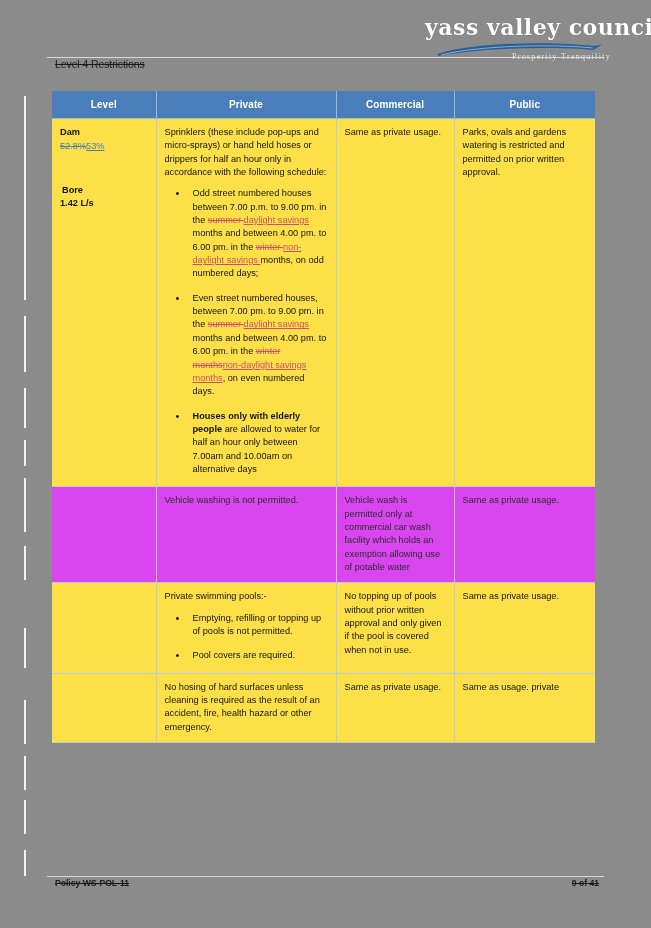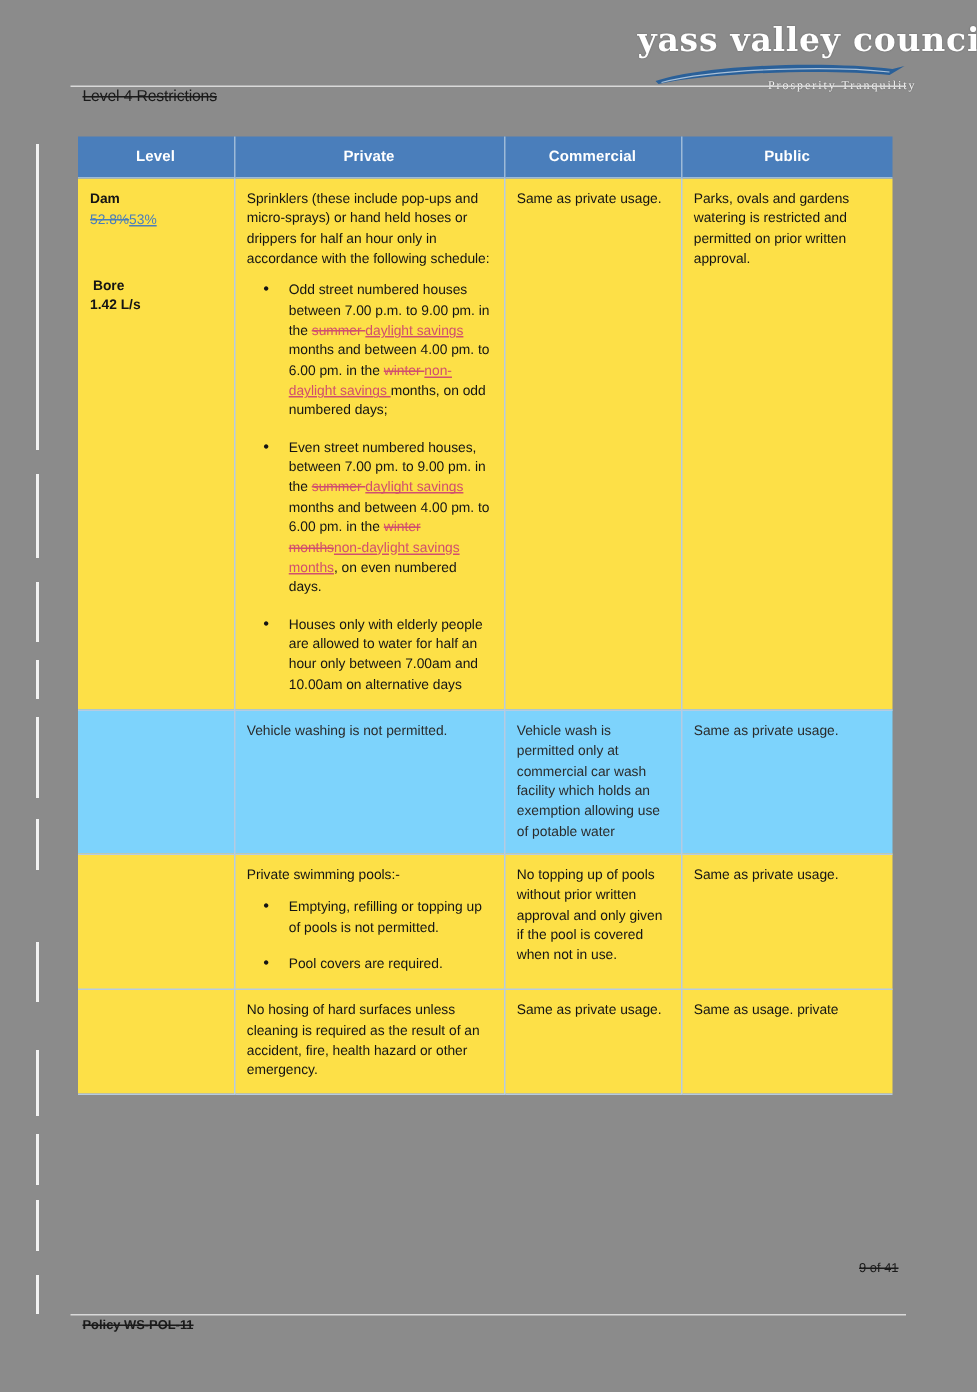--- a/index.html
+++ b/index.html
@@ -111,25 +111,25 @@
     padding: 7px 8px 8px 8px;
     border-right: 1px solid #b6cbe2;
     border-bottom: 1px solid #b6cbe2;
     line-height: 1.45;
   }
   .tbl td:last-child { border-right: none; }
   .tbl tr:last-child td { border-bottom: 1px solid #b6cbe2; }
 
   
   tr.selected td {
-    background: #7dd3fc;
+    background: #d946ef;
     color: #2b2b2b;
   }
 
-  .bold { font-weight: 400; }
+  .bold { font-weight: 700; }
   .blue-del {
     color: #4a7ebb;
     text-decoration: line-through;
   }
   .blue-ins {
     color: #4a7ebb;
     text-decoration: underline;
   }
   .del {
     color: #d14f6e;
@@ -175,23 +175,23 @@
   .footer-left {
     position: absolute;
     left: 55px; top: 878px;
     font-size: 8.6px;
     font-weight: 700;
     color: #1a1a1a;
     text-decoration: line-through;
   }
   .footer-right {
     position: absolute;
-    right: 52px; top: 840px;
+    right: 52px; top: 878px;
     font-size: 8.6px;
-    font-weight: 400;
+    font-weight: 700;
     color: #1a1a1a;
     text-decoration: line-through;
   }
 </style>
 </head>
 <body>
 
 <div id="page">
 
   <div class="logo-block">

